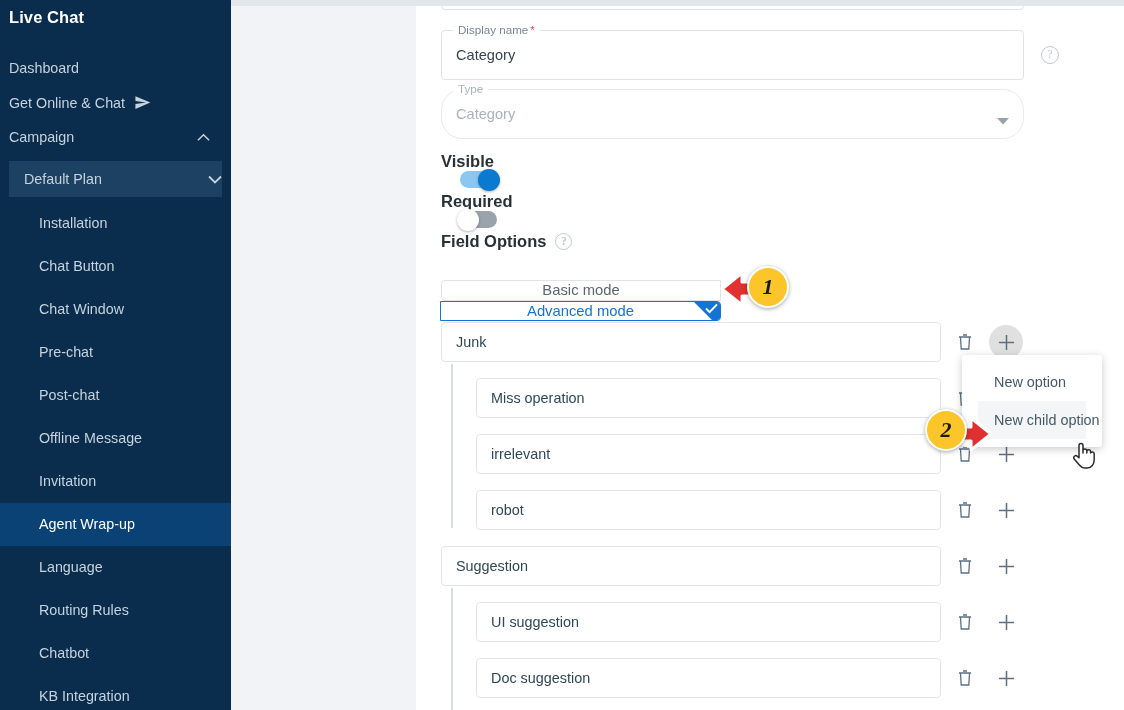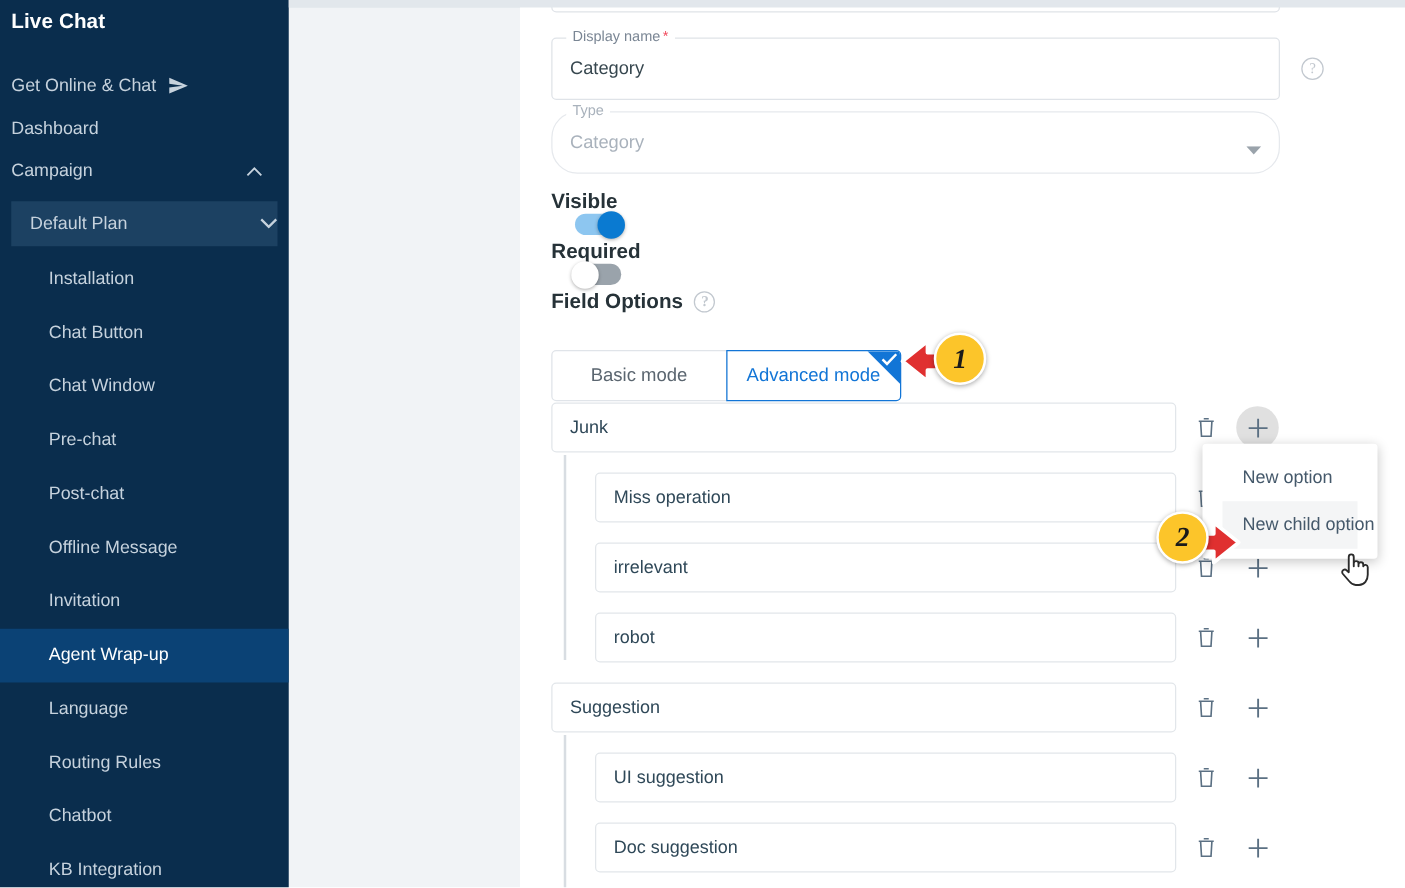--- a/index.html
+++ b/index.html
@@ -158,20 +158,21 @@
   .section-title .help-inline {
     position: static; margin-left: 9px;
     width: 17px; height: 17px; line-height: 14px;
   }
 
   
   .tabs {
     display: flex;
     width: 280px; height: 41px;
     margin-top: 12px;
+    flex-direction: column;
   }
   .tab {
     flex: 1 1 50%;
     border: 1px solid #e0e4e9;
     display: flex; align-items: center; justify-content: center;
     font-size: 14.8px;
     color: #5b6670;
     cursor: pointer;
     background: #fff;
     border-radius: 4px 0 0 4px;
@@ -293,30 +294,30 @@
 <body>
 
 <div class="app">
 
   <div class="sidebar">
     <div class="brand">Live Chat</div>
 
     <div class="nav">
 
       <div class="nav-item top">
+        <span>Dashboard</span>
+      </div>
+
+      <div class="nav-item top">
         <span>Get Online &amp; Chat</span>
         <span class="send-icon">
           <svg width="17" height="17" viewBox="0 0 24 24">
               <path d="M2 21l21-9L2 3v7l15 2-15 2v7z" fill="#c6d2dd"></path>
             </svg>
         </span>
-      </div>
-
-      <div class="nav-item top">
-        <span>Dashboard</span>
       </div>
 
       <div class="nav-item top">
         <span>Campaign</span>
         <span class="chev">
           <svg width="13" height="9" viewBox="0 0 14 9">
               <path d="M1 7.5L7 1.5l6 6" stroke="#c6d2dd" stroke-width="1.6" fill="none"></path>
             </svg>
         </span>
       </div>

